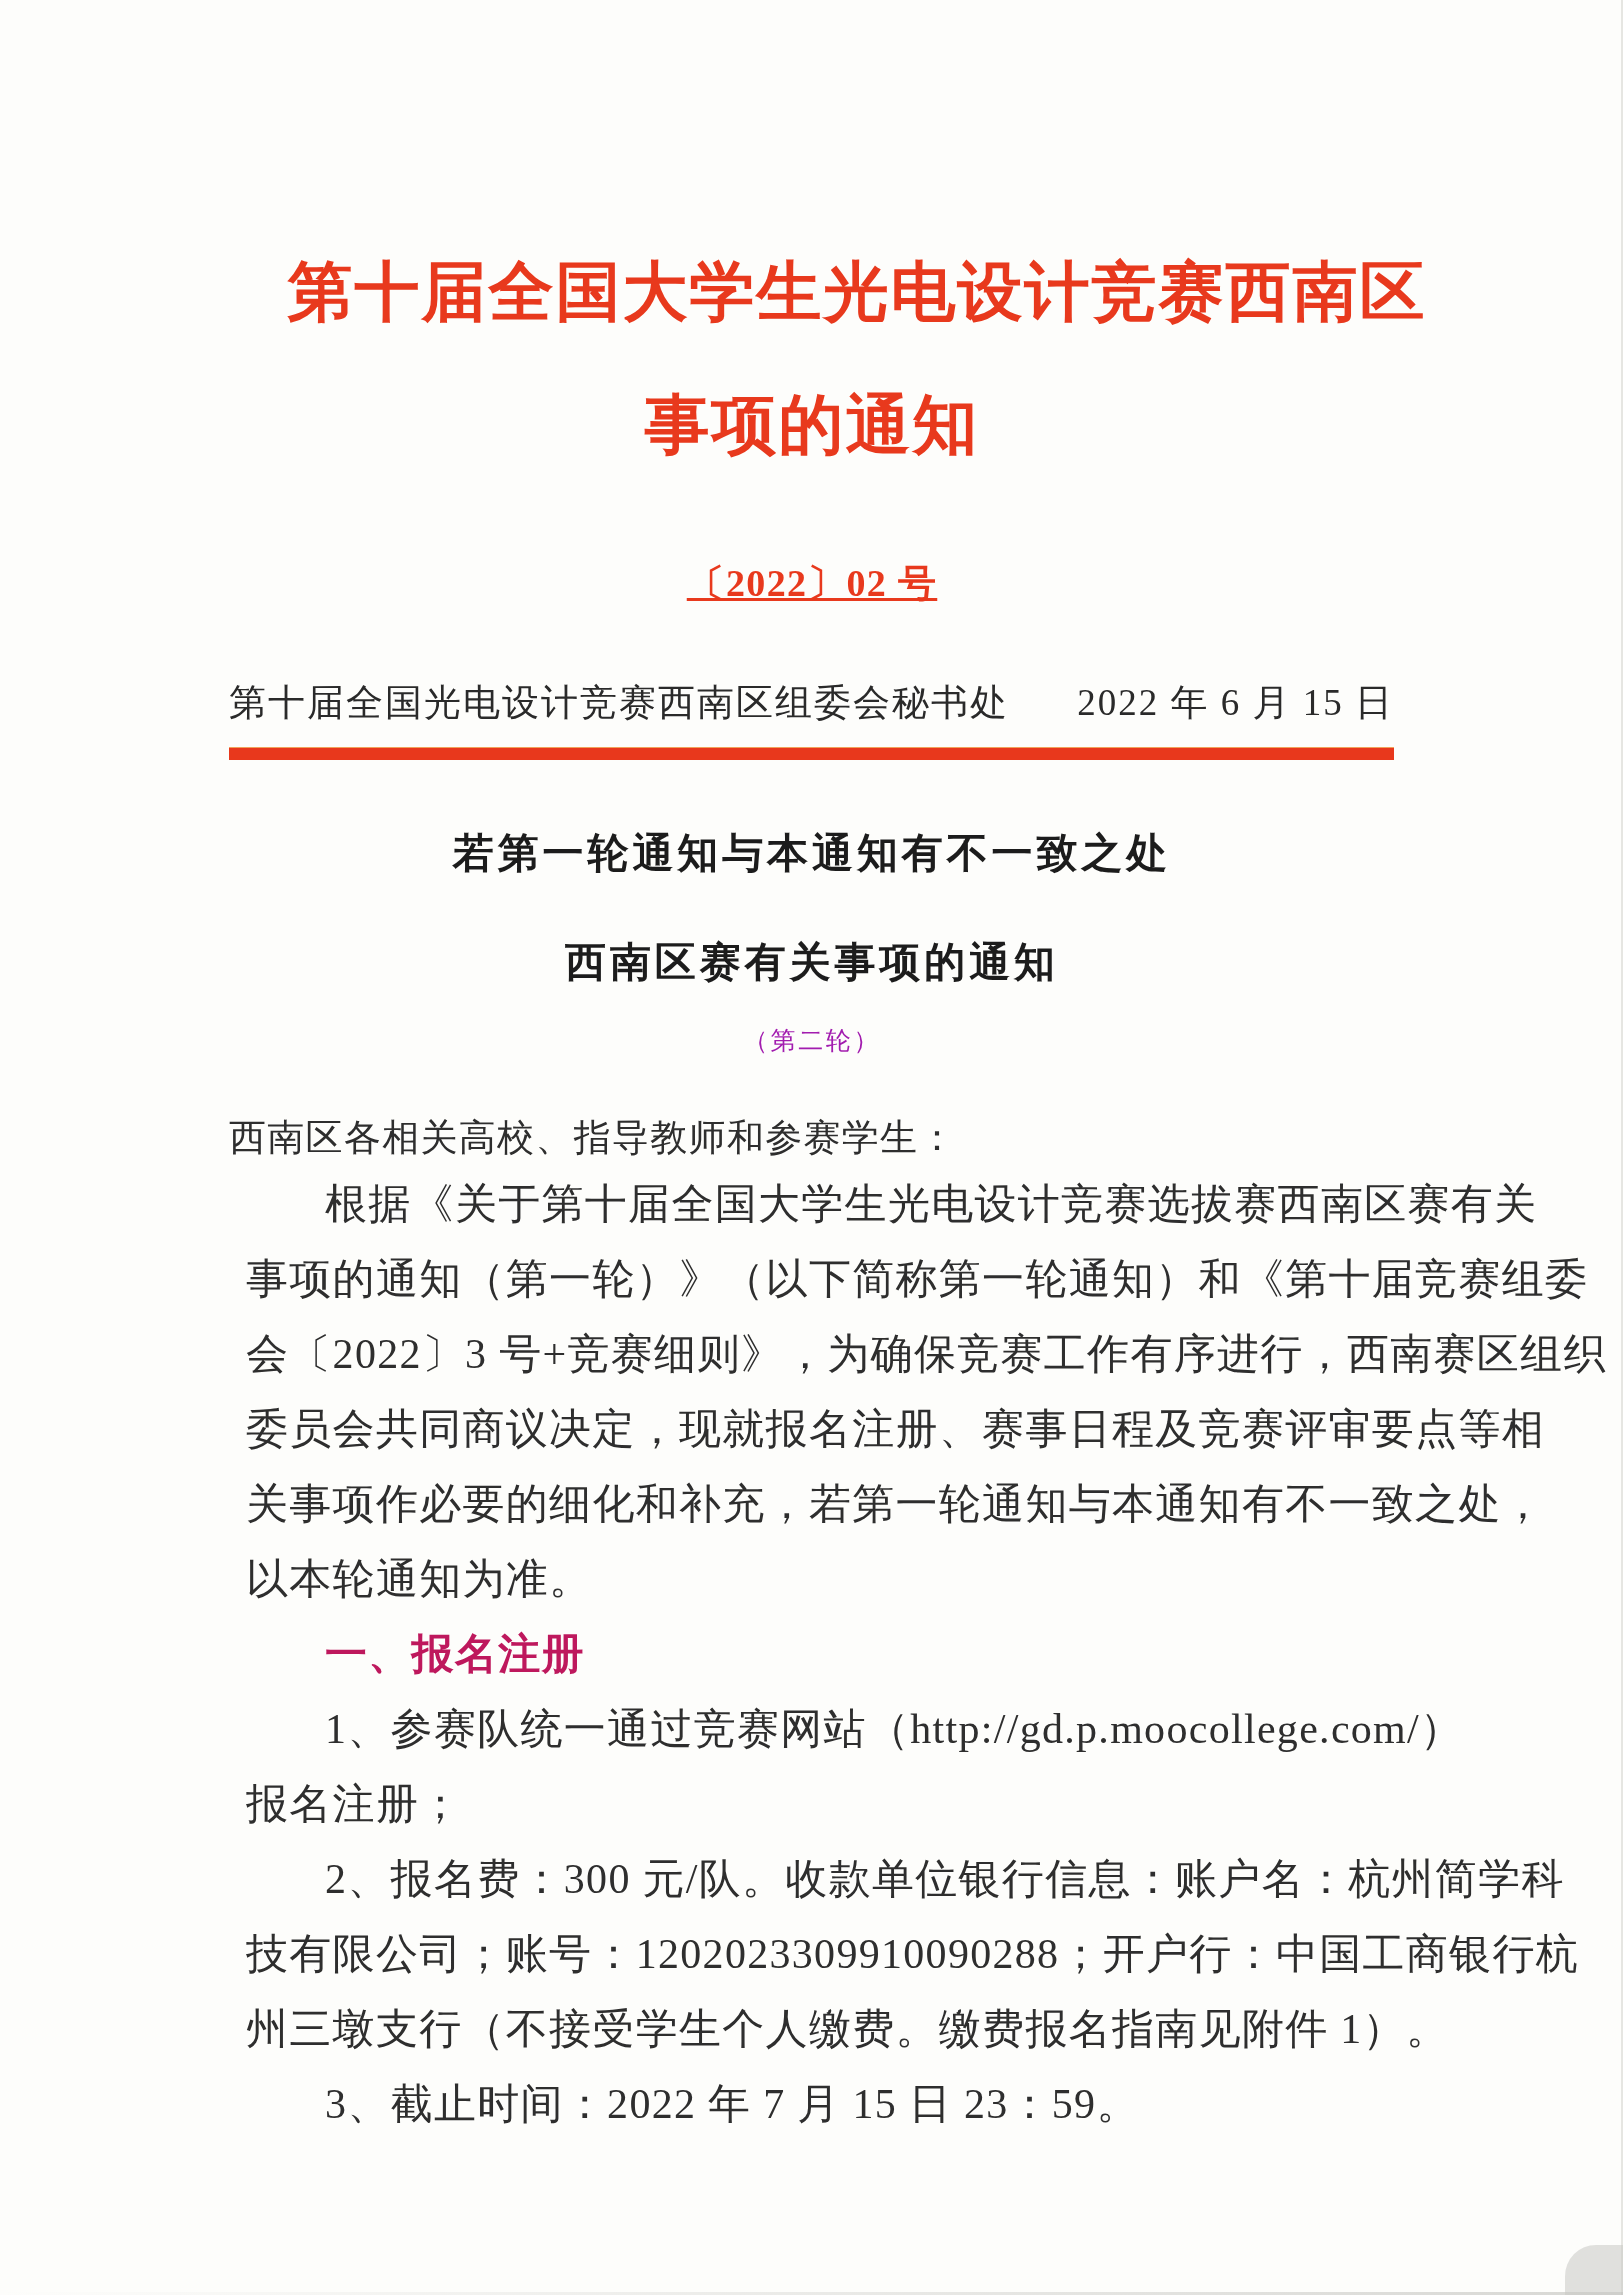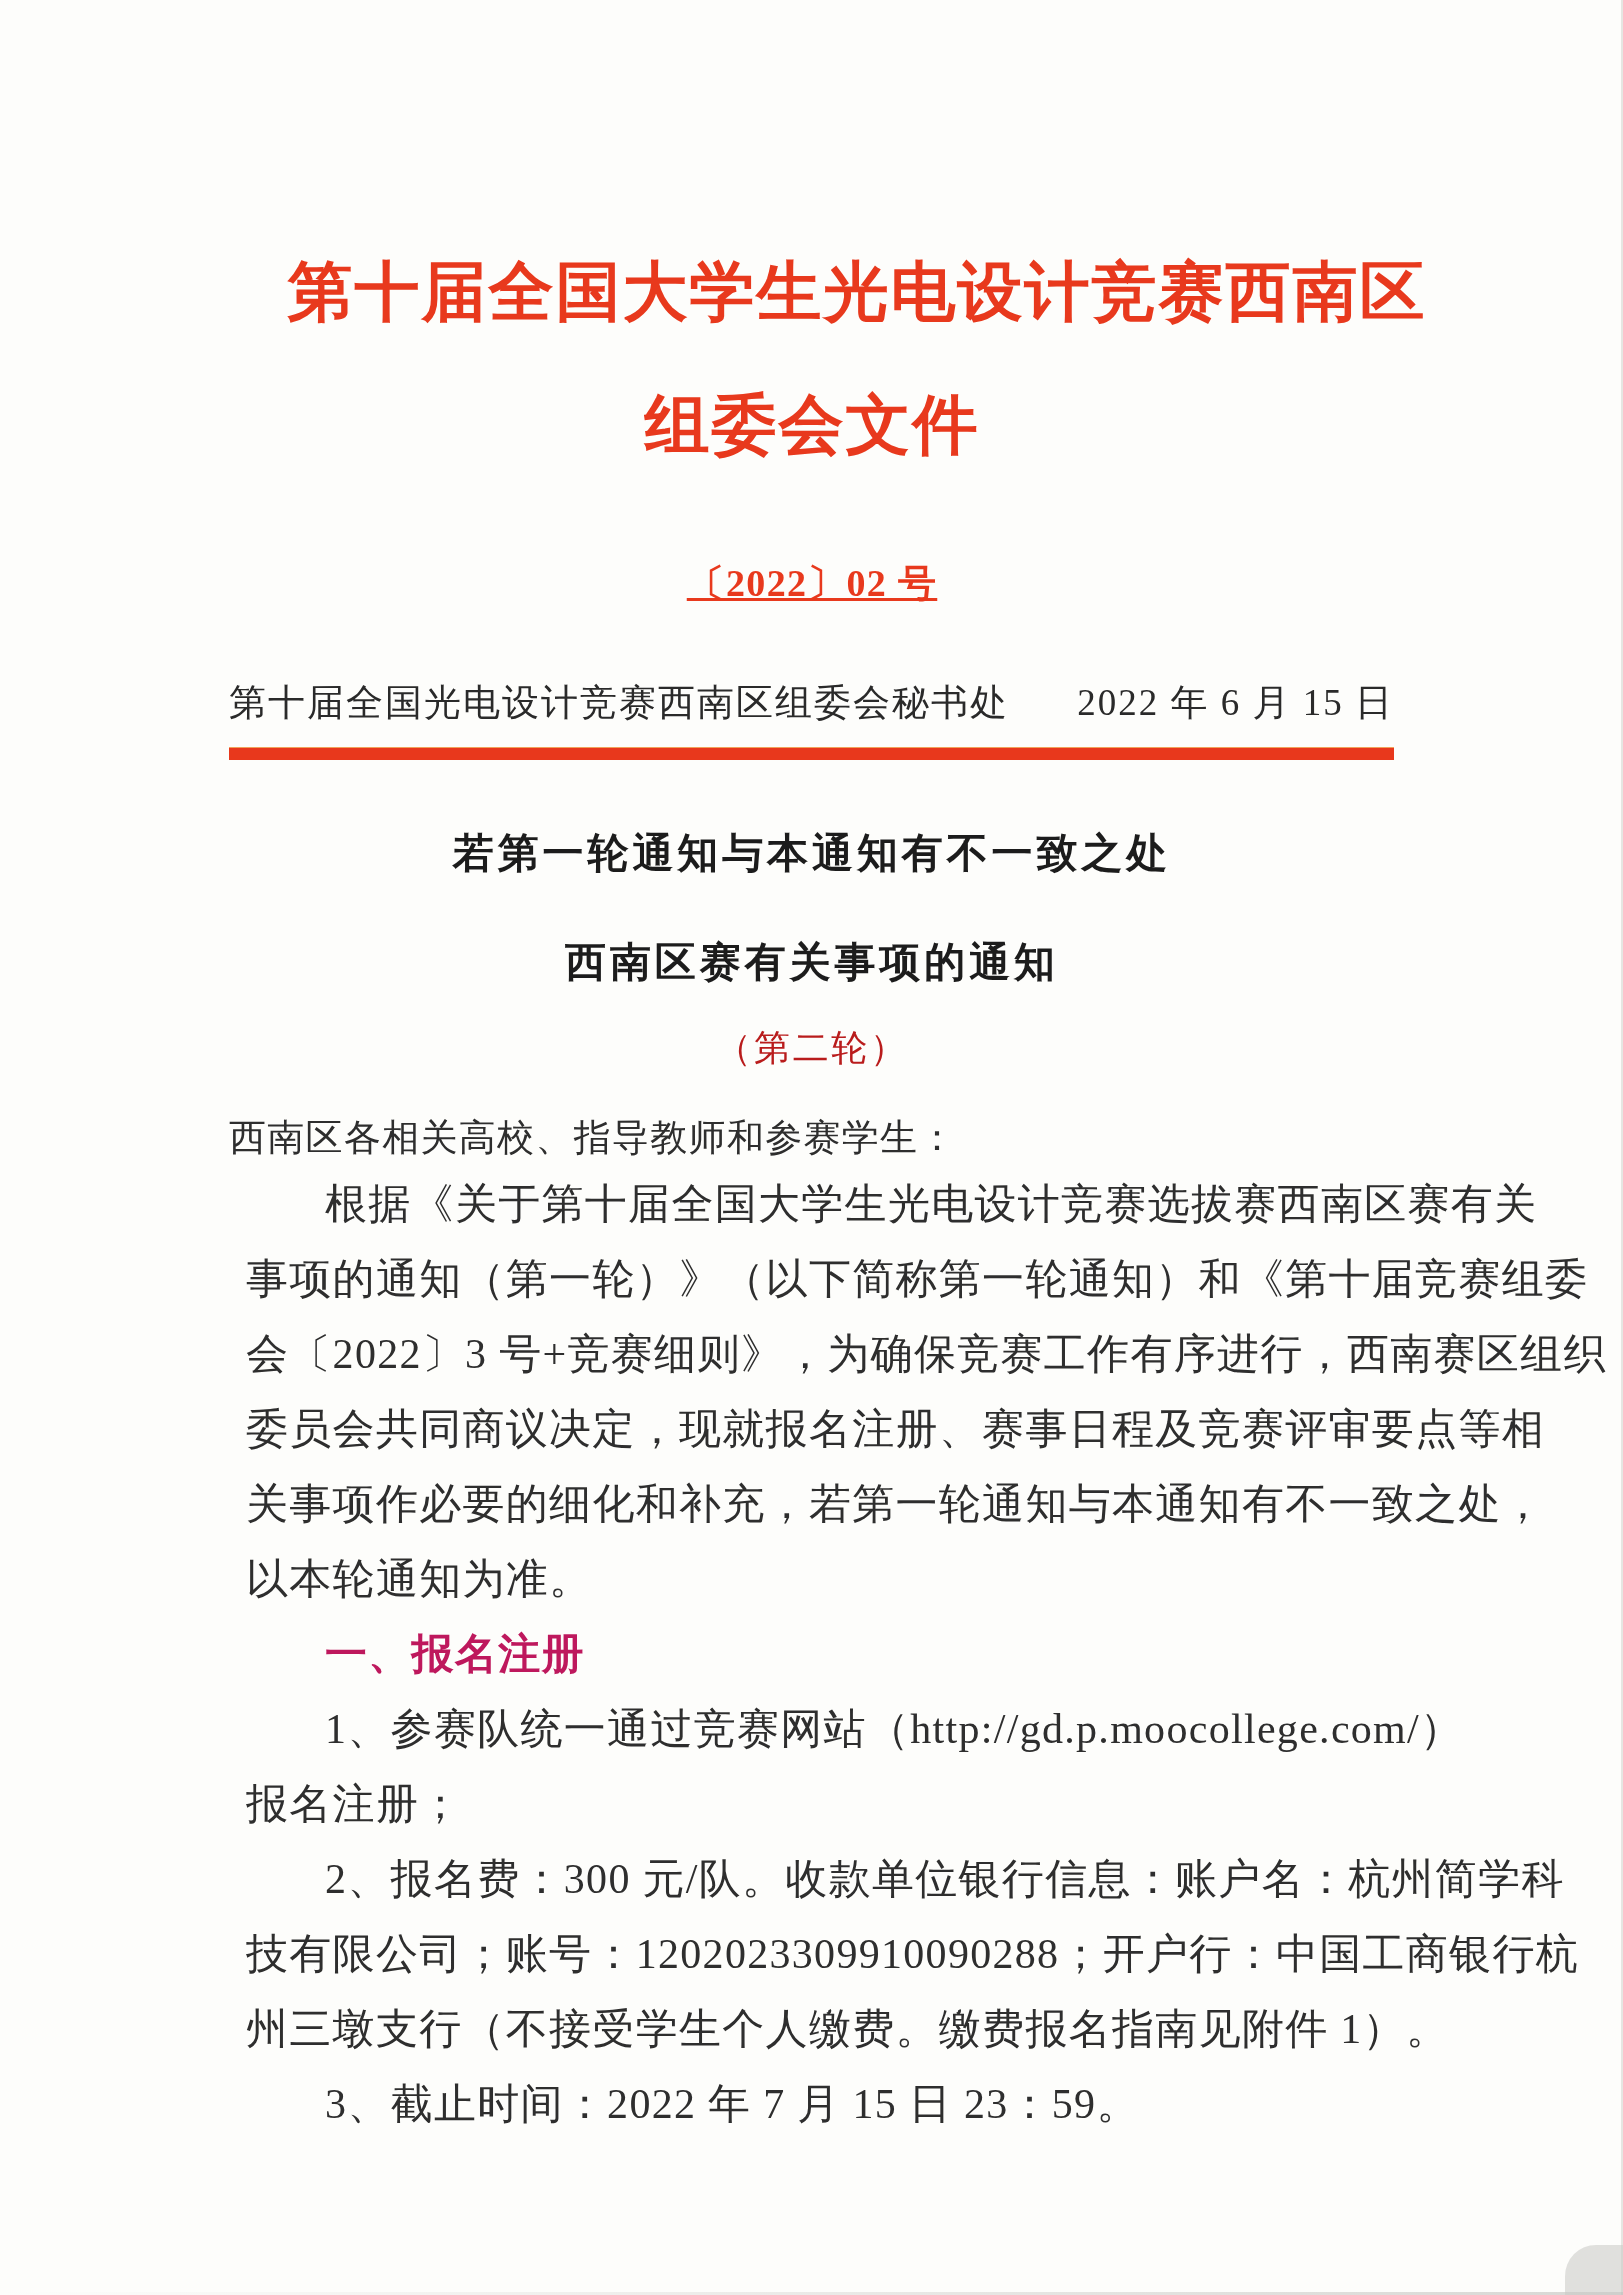--- a/index.html
+++ b/index.html
@@ -65,24 +65,24 @@
   .notice-heading {
     font-size: 41px;
     font-weight: bold;
     color: #1c1c1c;
     letter-spacing: 3.9px;
   }
   .h1 { top: 826px; }
   .h2 { top: 935px; }
   .h3 {
     top: 1024px;
-    font-size: 36px;
+    font-size: 25px;
     font-weight: normal;
     letter-spacing: 2.6px;
-    color: #b91c1c;
+    color: #a21caf;
   }
   .salutation {
     position: absolute;
     top: 1113px;
     left: 229px;
     width: 1165px;
     font-size: 37px;
     letter-spacing: 1.3px;
     white-space: nowrap;
     color: #2e2e2e;
@@ -131,21 +131,21 @@
     background: rgba(185,185,180,0.35);
   }
 </style>
 </head>
 <body>
 
 <div class="page">
 
   <div class="centered red-title" style="top: 258px; padding-left: 45px;">第十届全国大学生光电设计竞赛西南区</div>
 
-  <div class="centered red-title" style="top: 391px;">组委会文件</div>
+  <div class="centered red-title" style="top: 391px;">事项的通知</div>
 
   <div class="centered doc-number">〔2022〕02 号</div>
 
   <div class="issuer-row">
     <span>第十届全国光电设计竞赛西南区组委会秘书处</span>
     <span>2022 年 6 月 15 日</span>
   </div>
 
   <div class="red-rule"></div>
 

